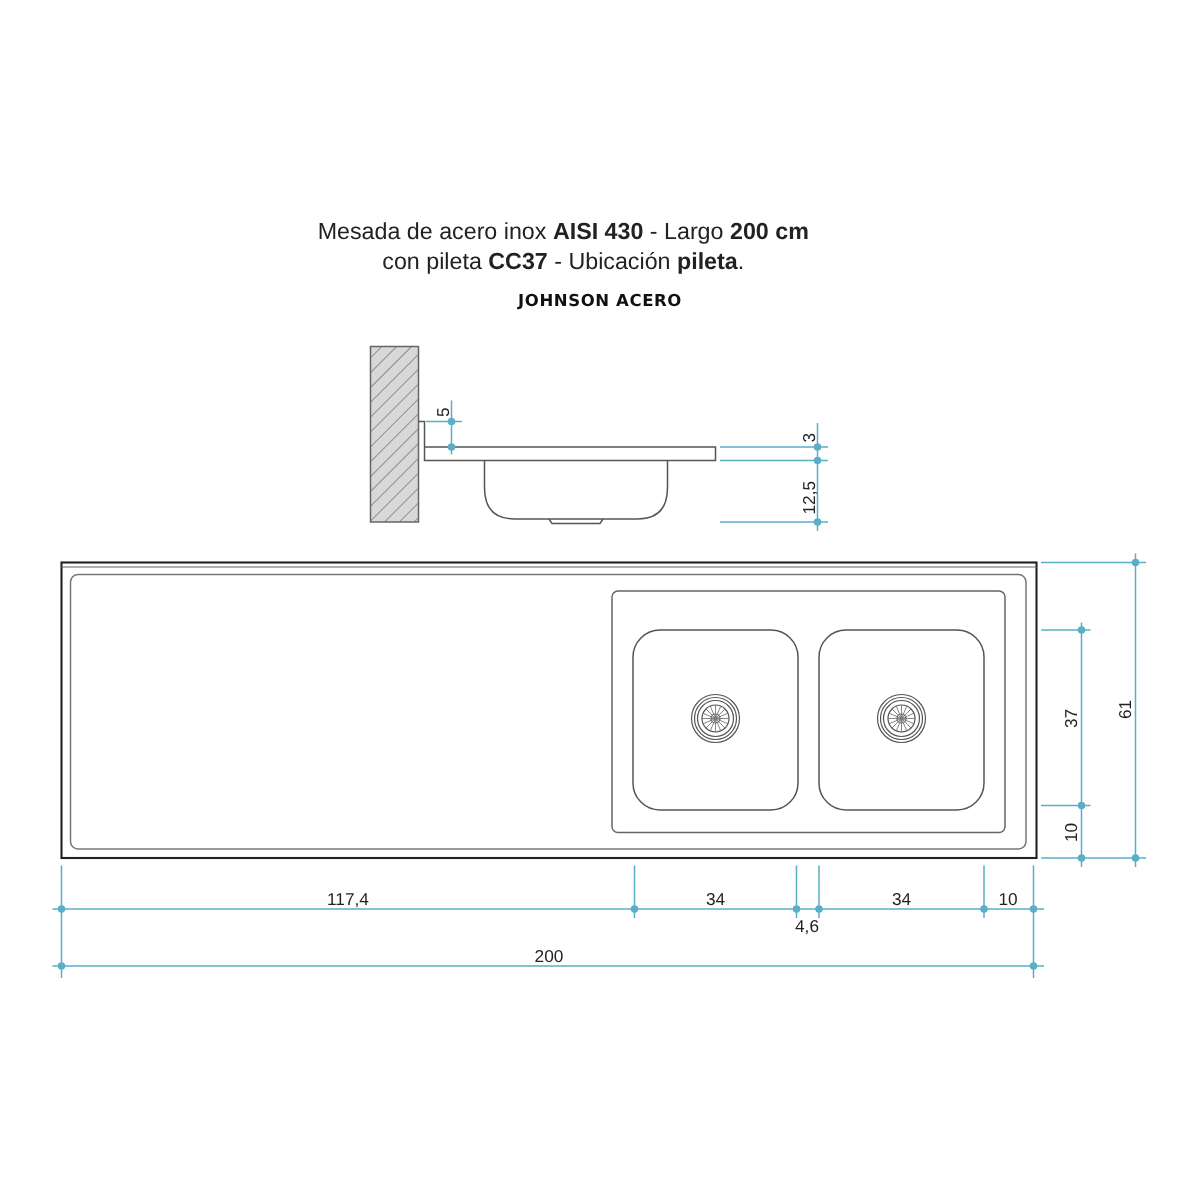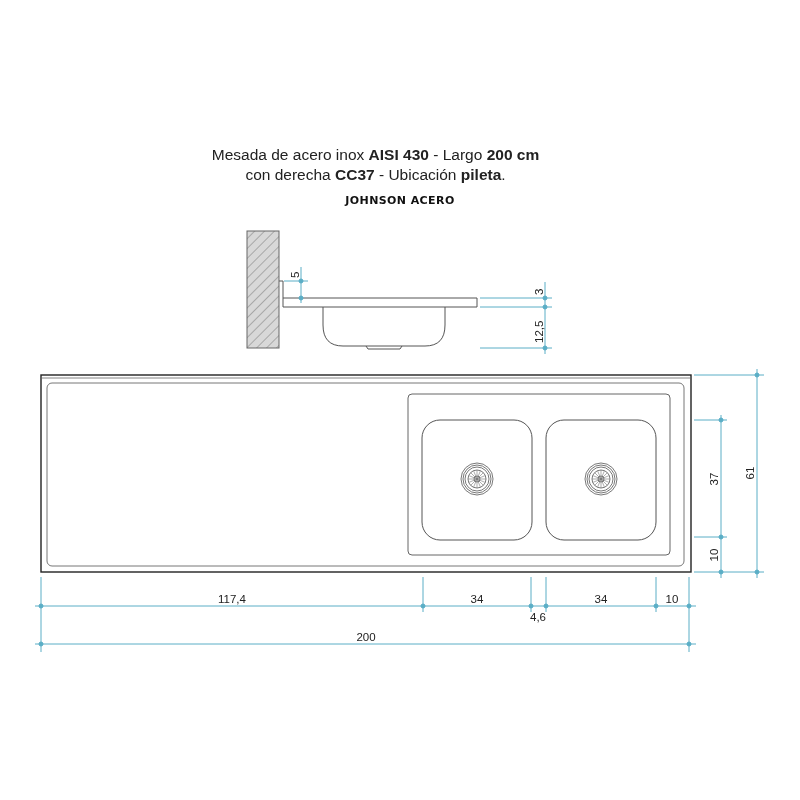--- a/index.html
+++ b/index.html
@@ -10,21 +10,21 @@
   #title1 { top: 145px; }
   #title2 { top: 165px; }
   #brand { position: absolute; top: 194px; left: 0; width: 800px; text-align: center; font-family: "DejaVu Sans", sans-serif; font-weight: bold; font-size: 11px; letter-spacing: 0.4px; color: #111; }
   svg { position: absolute; left: 0; top: 0; }
   .dimtext { font-family: "Liberation Sans", sans-serif; font-size: 11.5px; fill: #222; }
 </style>
 </head>
 <body>
 
 <div id="title1" class="title title-line"><span>Mesada de acero inox </span><b>AISI 430</b><span> - Largo </span><b>200 cm</b></div>
-<div id="title2" class="title title-line"><span>con derecha </span><b>CC37</b><span> - Ubicación </span><b>pileta</b><span>.</span></div>
+<div id="title2" class="title title-line"><span>con pileta </span><b>CC37</b><span> - Ubicación </span><b>pileta</b><span>.</span></div>
 <div id="brand">JOHNSON ACERO</div>
 
 <svg width="800" height="800" viewBox="0 0 800 800">
   <defs>
     <pattern id="hatch" patternUnits="userSpaceOnUse" width="7" height="7" patternTransform="rotate(45)">
       <line x1="0" y1="0" x2="0" y2="7" stroke="#777" stroke-width="1"></line>
     </pattern>
   </defs>
 
   <g>

